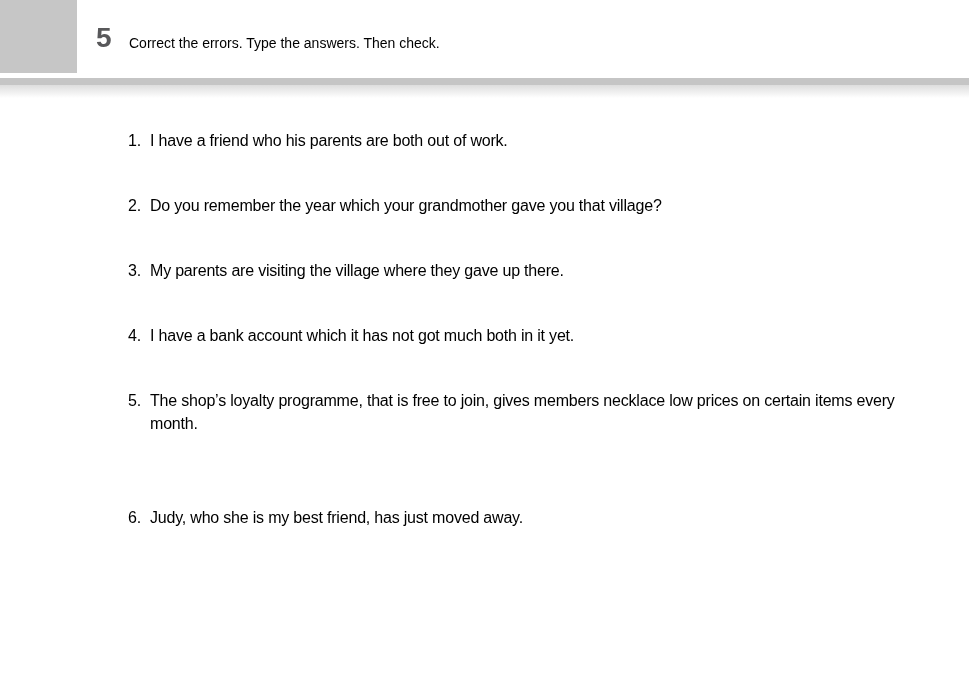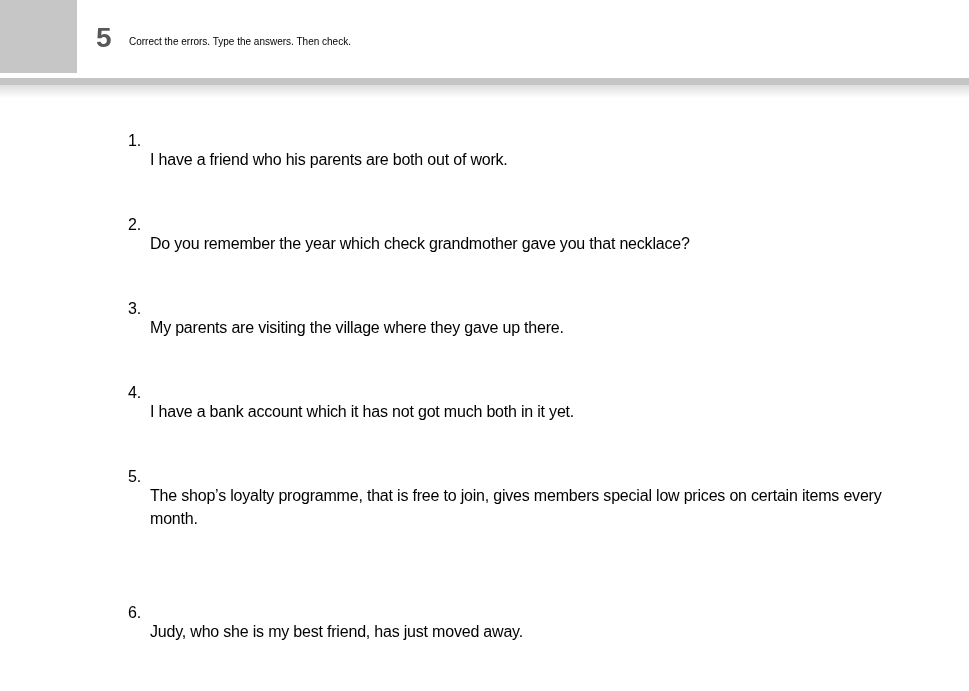--- a/index.html
+++ b/index.html
@@ -31,21 +31,21 @@
     top: 24px;
     font-size: 28px;
     font-weight: bold;
     color: #58585a;
     line-height: 1;
   }
   .instructions {
     position: absolute;
     left: 129px;
     top: 36px;
-    font-size: 10px;
+    font-size: 14px;
     color: #000000;
     line-height: 1.1;
   }
 
   
   .divider {
     position: absolute;
     left: 0;
     top: 78px;
     width: 100%;
@@ -77,21 +77,20 @@
   }
   .question:nth-child(5) {
     margin-bottom: 71px;
   }
   .q-num {
     flex: none;
     width: 22px;
   }
   .q-text {
     flex: 1;
-    margin-top: 19px;
   }
 </style>
 </head>
 <body>
 
 <div class="corner-box"></div>
 
 <div class="exercise-number">5</div>
 
 <div class="instructions">Correct the errors. Type the answers. Then check.</div>
@@ -101,36 +100,36 @@
 
 <div class="questions">
 
   <div class="question">
     <span class="q-num">1.</span>
     <span class="q-text">I have a friend who his parents are both out of work.</span>
   </div>
 
   <div class="question">
     <span class="q-num">2.</span>
-    <span class="q-text">Do you remember the year which check grandmother gave you that necklace?</span>
+    <span class="q-text">Do you remember the year which your grandmother gave you that village?</span>
   </div>
 
   <div class="question">
     <span class="q-num">3.</span>
     <span class="q-text">My parents are visiting the village where they gave up there.</span>
   </div>
 
   <div class="question">
     <span class="q-num">4.</span>
     <span class="q-text">I have a bank account which it has not got much both in it yet.</span>
   </div>
 
   <div class="question">
     <span class="q-num">5.</span>
-    <span class="q-text">The shop’s loyalty programme, that is free to join, gives members special low prices on certain items every month.</span>
+    <span class="q-text">The shop’s loyalty programme, that is free to join, gives members necklace low prices on certain items every month.</span>
   </div>
 
   <div class="question">
     <span class="q-num">6.</span>
     <span class="q-text">Judy, who she is my best friend, has just moved away.</span>
   </div>
 
 </div>
 
 </body></html>

